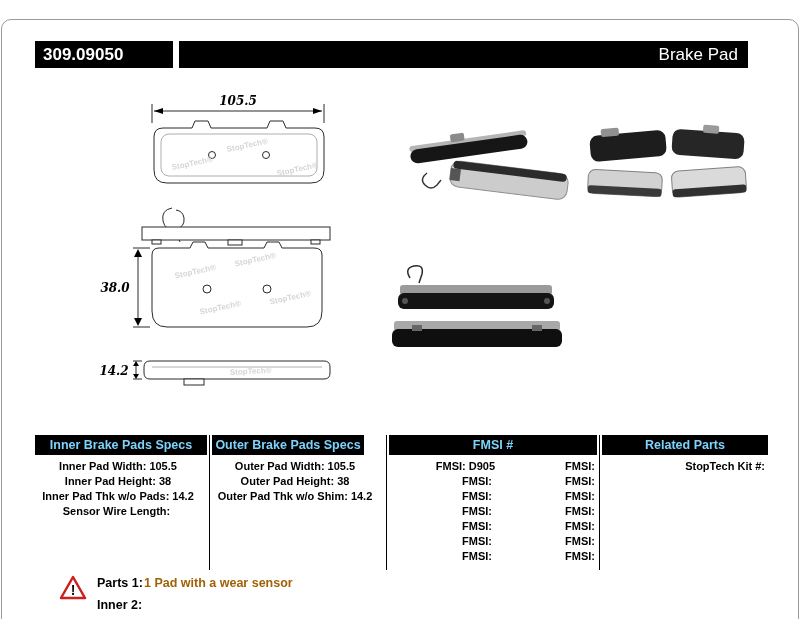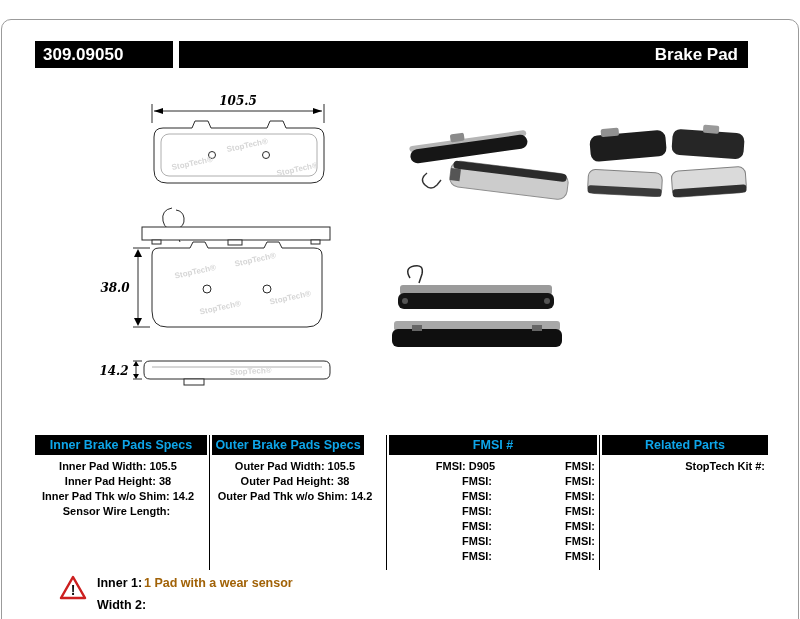--- a/index.html
+++ b/index.html
@@ -9,34 +9,34 @@
     font-family:"Liberation Sans", sans-serif; color:#000; overflow:hidden;
   }
   
   .part-box {
     position:absolute; left:33px; top:21px; width:138px; height:27px;
     background:#000; color:#fff; font-weight:bold; font-size:17px;
     line-height:27px; padding-left:8px; box-sizing:border-box;
   }
   .title-bar {
     position:absolute; left:177px; top:21px; right:50px; height:27px;
-    background:#000; color:#fff; font-weight:bold; font-size:17px;
+    background:#000; color:#fff; font-weight:normal; font-size:17px;
     line-height:27px; text-align:right; padding-right:10px;
   }
   
   .art { position:absolute; left:0; top:55px; }
   .dim-label { font:italic bold 12px "DejaVu Serif", serif; fill:#000; }
   .wm { font:bold 8px "Liberation Sans", sans-serif; fill:#d6d6d6; }
   .ln { stroke:#2a2a2a; stroke-width:1; fill:none; }
   .ln-fill { stroke:#2a2a2a; stroke-width:1; fill:#ffffff; }
   .thin { stroke:#9a9a9a; stroke-width:0.8; fill:none; }
   
   .col-header {
     position:absolute; top:415px; height:20px; line-height:20px;
-    background:#000; color:#0ea5e9; font-weight:bold; font-size:12.5px; text-align:center;
+    background:#000; color:#7dd3fc; font-weight:bold; font-size:12.5px; text-align:center;
   }
   .col-body { position:absolute; top:439px; font-size:11px; line-height:15px; font-weight:bold; }
   .row { white-space:nowrap; }
   .right-rows .row { text-align:center; padding-right:6px; }
   .left-rows .row { text-align:right; padding-left:6px; }
   .fmsi-body { display:flex; }
   .fmsi-col { width:105px; }
   .val { margin-left:3px; }
   .vsep { position:absolute; top:415px; height:135px; width:1px; background:#000; }
   
@@ -168,21 +168,21 @@
   <div class="col-header" style="left:387px; width:208px">FMSI #</div>
   <div class="col-header" style="left:600px; width:166px">Related Parts</div>
 
   <div class="vsep" style="left:207px"></div>
   <div class="vsep" style="left:384px"></div>
   <div class="vsep" style="left:597px"></div>
 
   <div class="col-body right-rows" style="left:33px; width:172px">
     <div class="row"><span>Inner Pad Width:</span><span class="val">105.5</span></div>
     <div class="row"><span>Inner Pad Height:</span><span class="val">38</span></div>
-    <div class="row"><span>Inner Pad Thk w/o Shim:</span><span class="val">14.2</span></div>
+    <div class="row"><span>Inner Pad Thk w/o Pads:</span><span class="val">14.2</span></div>
     <div class="row"><span>Sensor Wire Length:</span><span class="val"></span></div>
   </div>
 
   <div class="col-body right-rows" style="left:210px; width:172px">
     <div class="row"><span>Outer Pad Width:</span><span class="val">105.5</span></div>
     <div class="row"><span>Outer Pad Height:</span><span class="val">38</span></div>
     <div class="row"><span>Outer Pad Thk w/o Shim:</span><span class="val">14.2</span></div>
   </div>
 
   <div class="col-body" style="left:390px; width:206px">
@@ -209,18 +209,18 @@
   </div>
 
   <div class="col-body left-rows" style="left:600px; width:166px">
     <div class="row"><span>StopTech Kit #:</span><span class="val"></span></div>
   </div>
 
   <svg class="warn" width="28" height="26" viewBox="0 0 28 26">
     <polygon points="14,2 26,23 2,23" fill="#ffffff" stroke="#cc1f1f" stroke-width="2.5" stroke-linejoin="round"></polygon>
     <text x="14" y="20" text-anchor="middle" font-size="14" font-weight="bold" fill="#111" font-family="Liberation Sans, sans-serif">!</text>
   </svg>
-  <div class="note-label" style="left:95px; top:556px">Inner 1:</div>
+  <div class="note-label" style="left:95px; top:556px">Parts 1:</div>
   <div class="note-red" style="left:142px; top:556px">1 Pad with a wear sensor</div>
-  <div class="note-label" style="left:95px; top:578px">Width 2:</div>
+  <div class="note-label" style="left:95px; top:578px">Inner 2:</div>
   <div class="note-label" style="left:142px; top:578px"></div>
 
 </div>
 
 </body></html>

